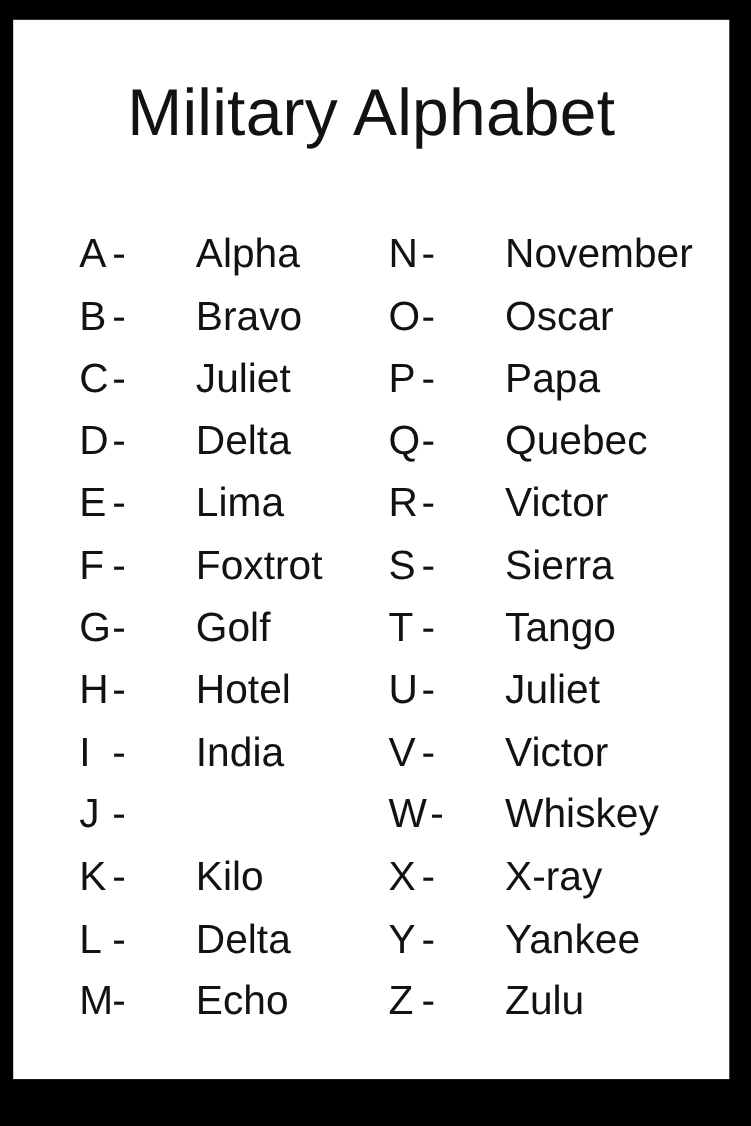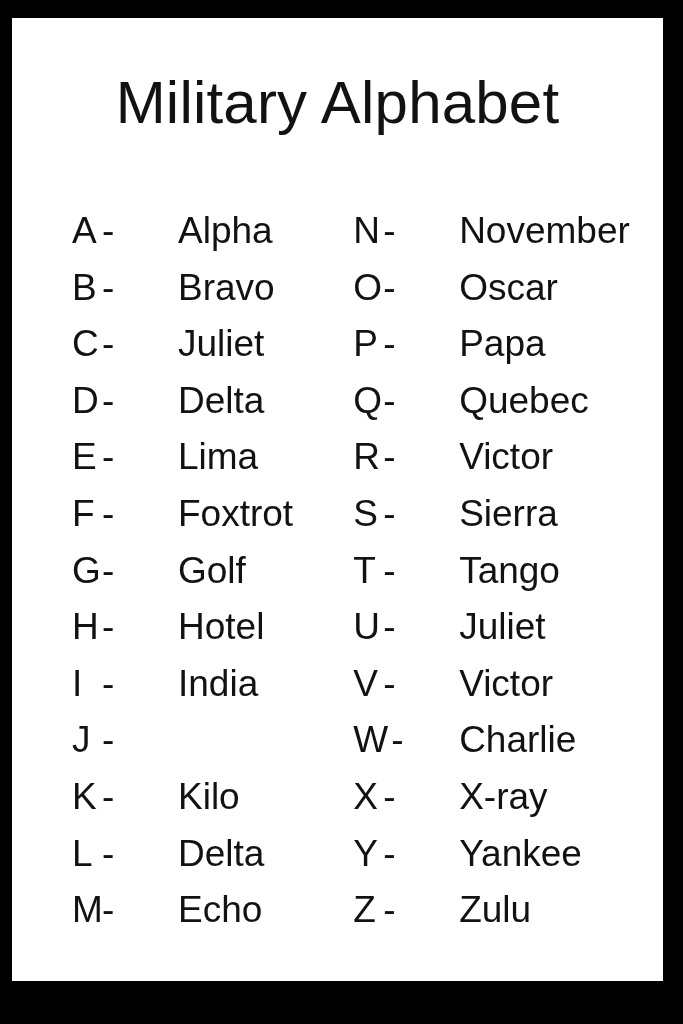--- a/index.html
+++ b/index.html
@@ -219,21 +219,21 @@
             <span class="row-word">Juliet</span>
           </div>
           <div class="row">
             <span class="row-letter">V</span>
             <span class="row-dash">-</span>
             <span class="row-word">Victor</span>
           </div>
           <div class="row wide">
             <span class="row-letter">W</span>
             <span class="row-dash">-</span>
-            <span class="row-word">Charlie</span>
+            <span class="row-word">Whiskey</span>
           </div>
           <div class="row">
             <span class="row-letter">X</span>
             <span class="row-dash">-</span>
             <span class="row-word">X-ray</span>
           </div>
           <div class="row">
             <span class="row-letter">Y</span>
             <span class="row-dash">-</span>
             <span class="row-word">Yankee</span>

